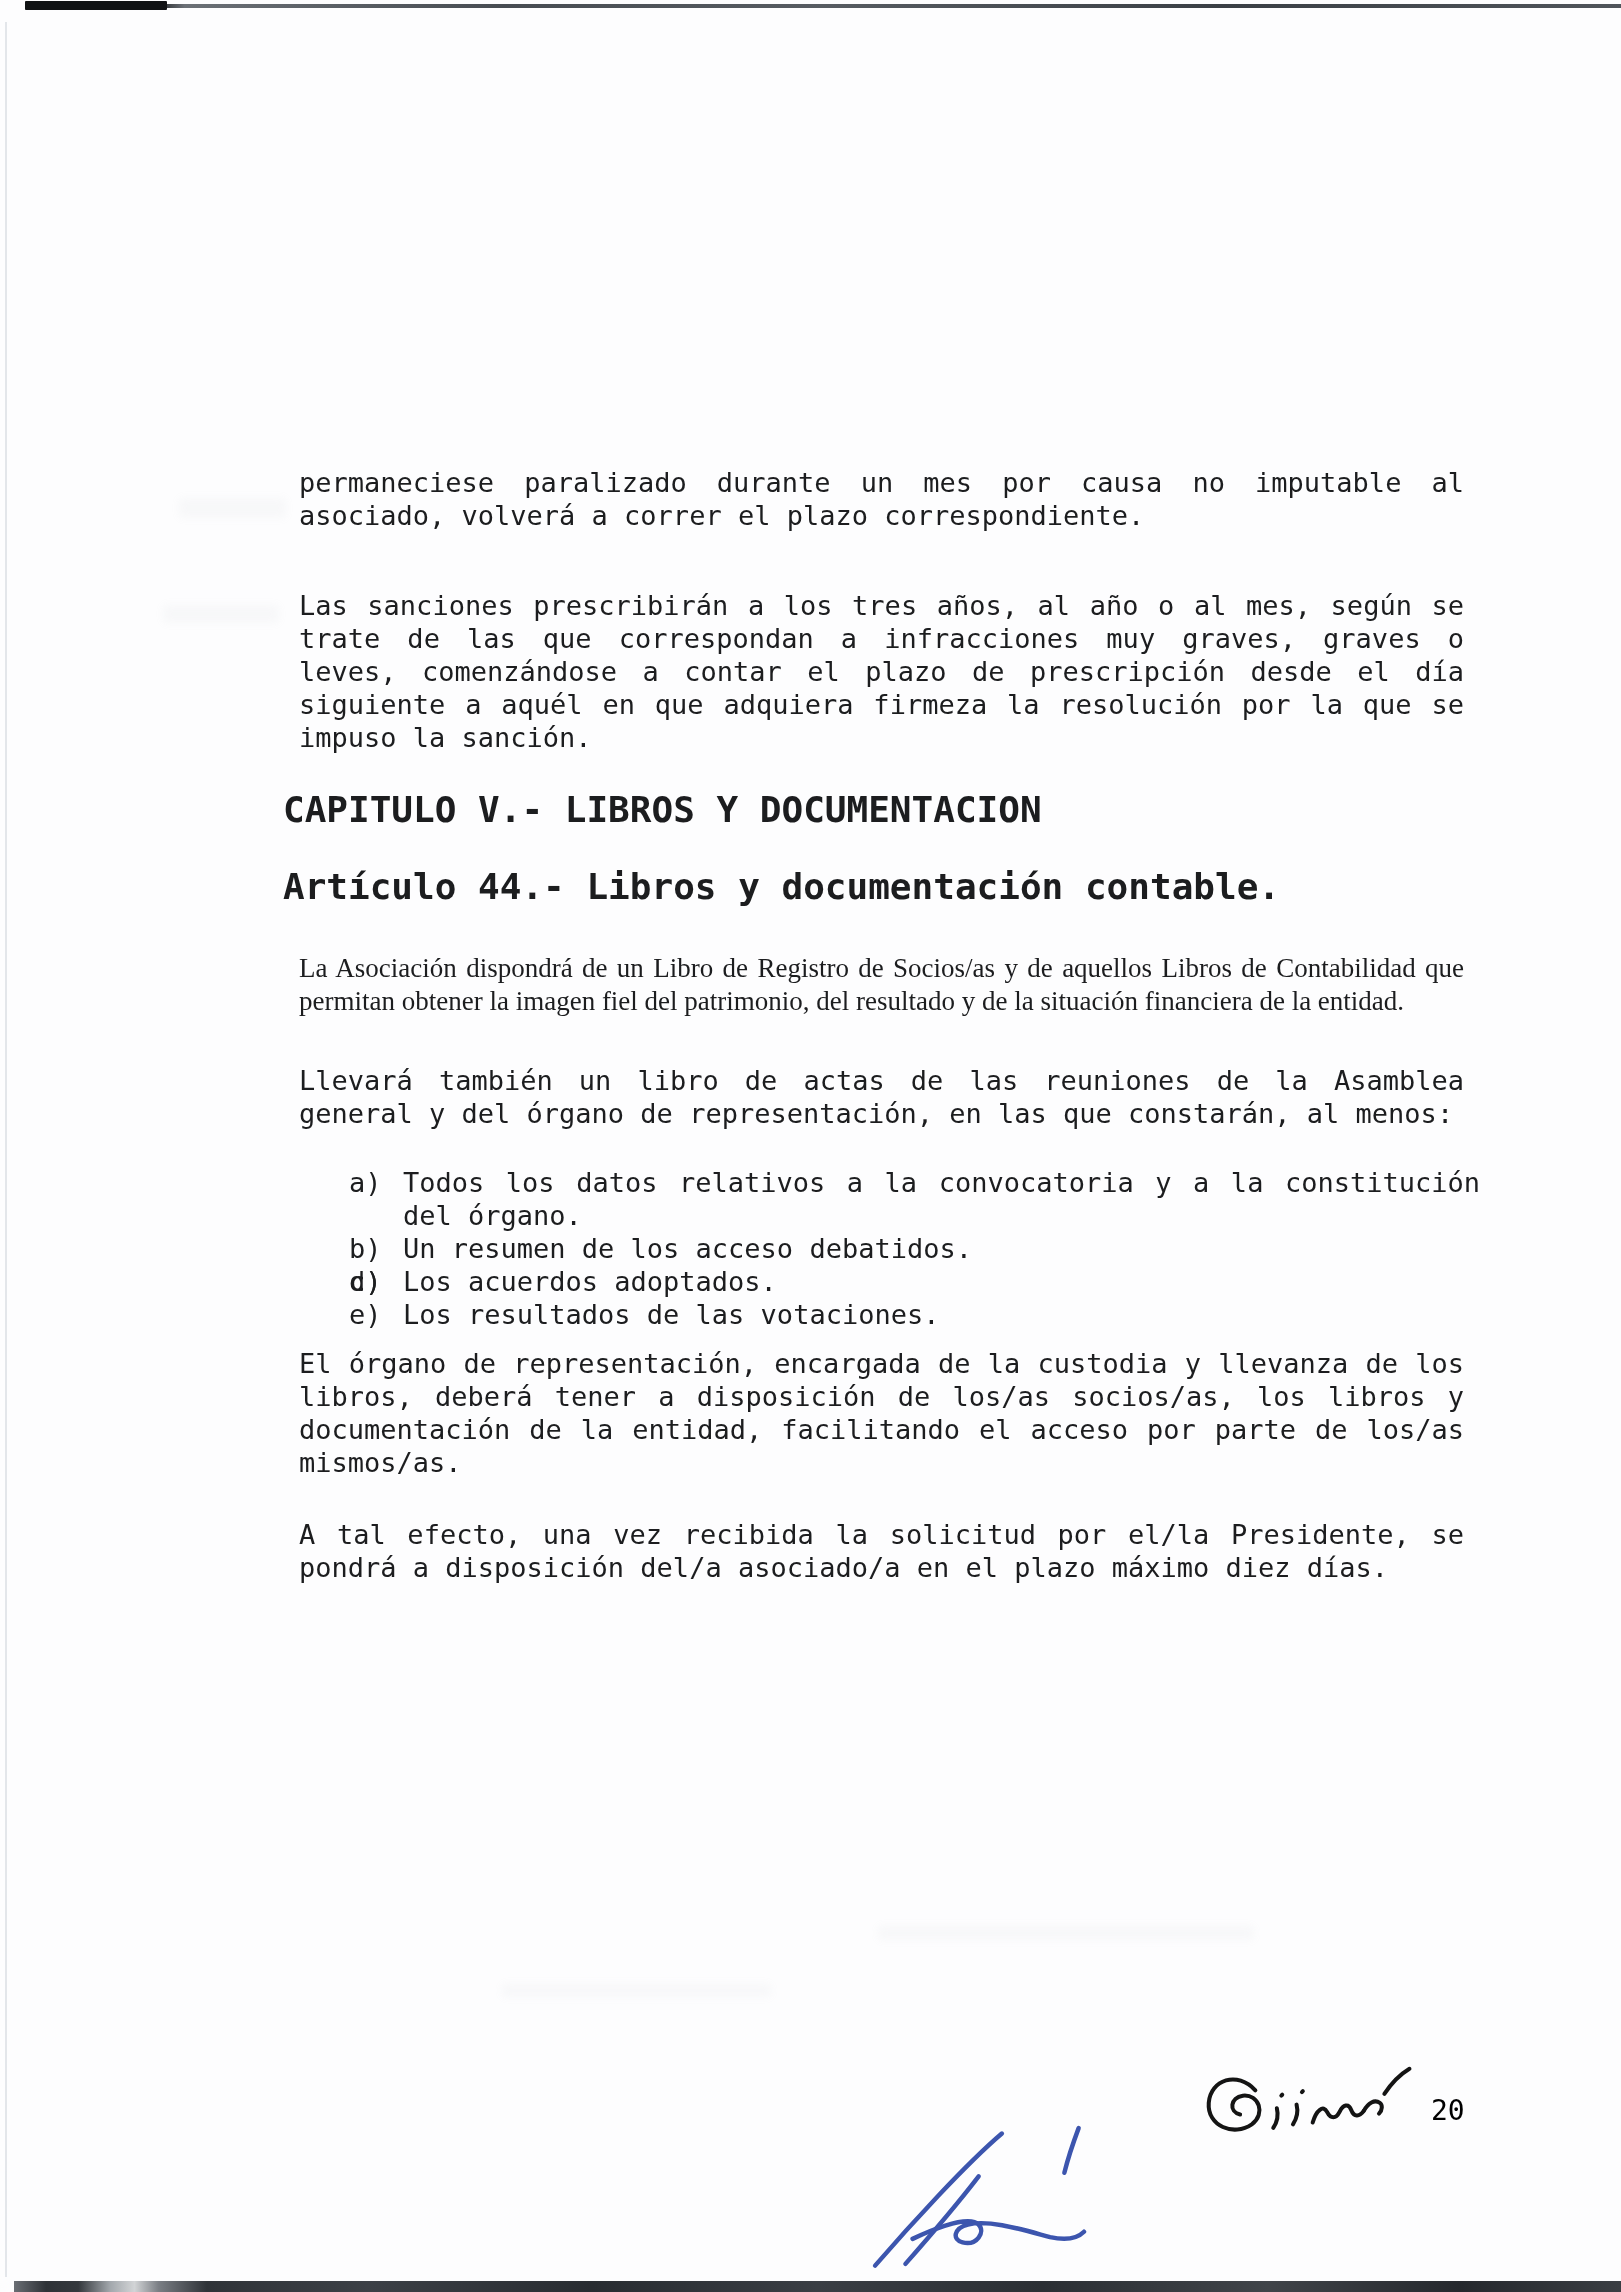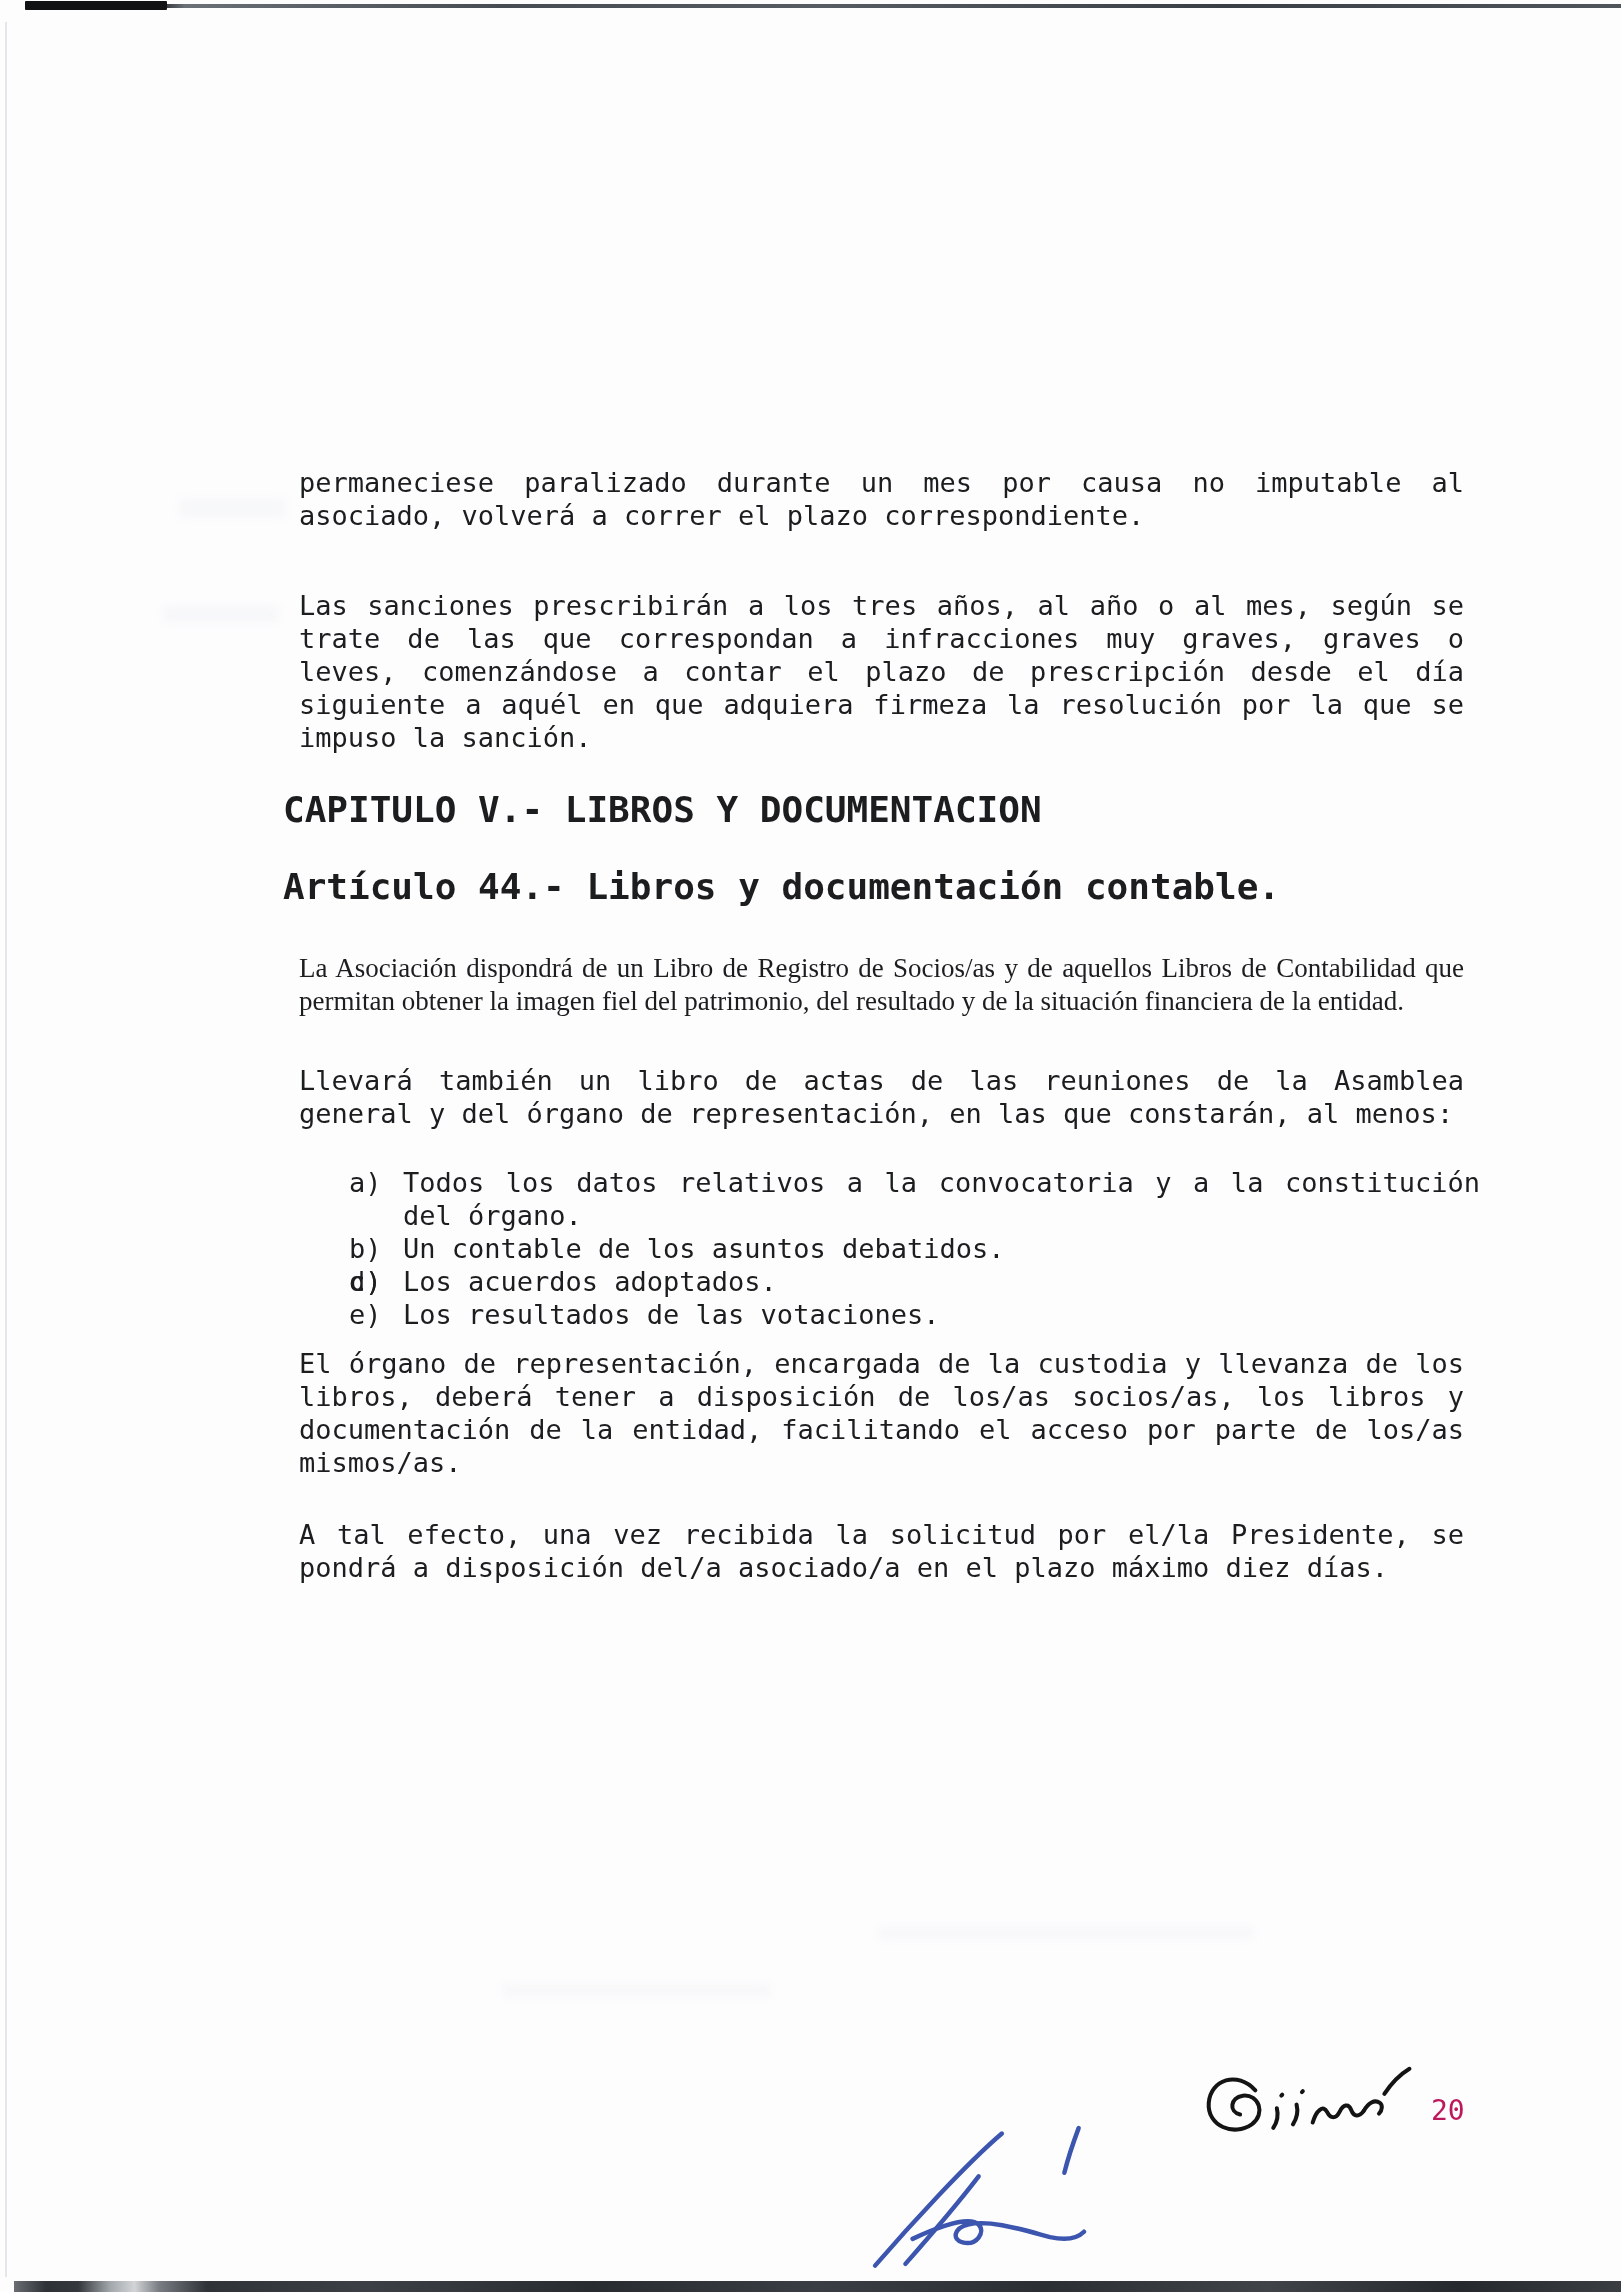--- a/index.html
+++ b/index.html
@@ -31,21 +31,21 @@
   .mb43{margin-bottom:39px;}
   .mb40{margin-bottom:36px;}
   .mb38{margin-bottom:34px;}
   .doc-list{padding-left:120px;margin:0;}
   .doc-list .item{position:relative;text-align:justify;text-align-last:left;}
   .doc-list .marker{position:absolute;left:-54px;top:0;}
 
   
   .sig-black{position:absolute;left:1198px;top:2058px;}
   .sig-blue{position:absolute;left:853px;top:2121px;}
-  .page-number{position:absolute;left:1431px;top:2096px;font-size:28px;line-height:30px;color:#be185d;}
+  .page-number{position:absolute;left:1431px;top:2096px;font-size:28px;line-height:30px;color:#000000;}
 </style>
 </head>
 <body>
 
 <div class="top-line"></div>
 <div class="top-line-thick"></div>
 <div class="left-edge"></div>
 <div class="bottom-strip"></div>
 
 <div class="ghost" style="left:179px;top:498px;width:107px;height:19.7px;"></div>
@@ -67,21 +67,21 @@
 
   <p class="para mb40">Llevará también un libro de actas de las reuniones de la Asamblea general y del órgano de representación, en las que constarán, al menos:</p>
 
   <div class="doc-list mb64">
     <div class="item">
       <span class="marker">a)</span>
       <span>Todos los datos relativos a la convocatoria y a la constitución del órgano.</span>
     </div>
     <div class="item">
       <span class="marker">b)</span>
-      <span>Un contable de los asuntos debatidos.</span>
+      <span>Un resumen de los acceso debatidos.</span>
     </div>
     <div class="item">
       <span class="marker">c)</span>
     </div>
     <div class="item">
       <span class="marker">d)</span>
       <span>Los acuerdos adoptados.</span>
     </div>
     <div class="item">
       <span class="marker">e)</span>

